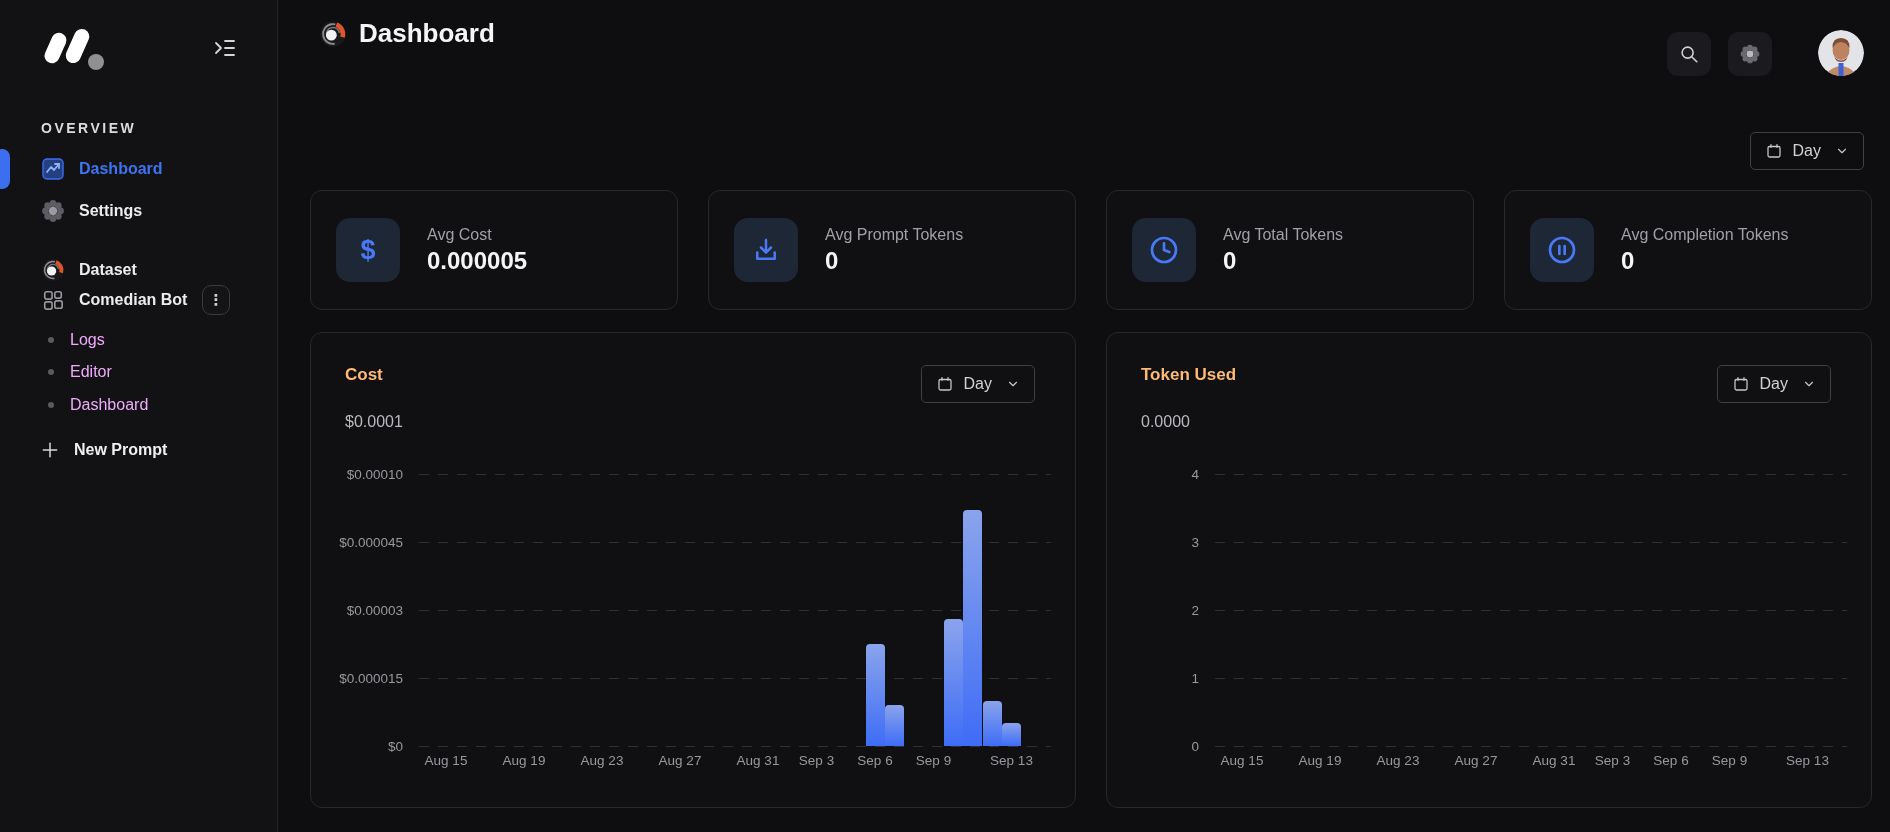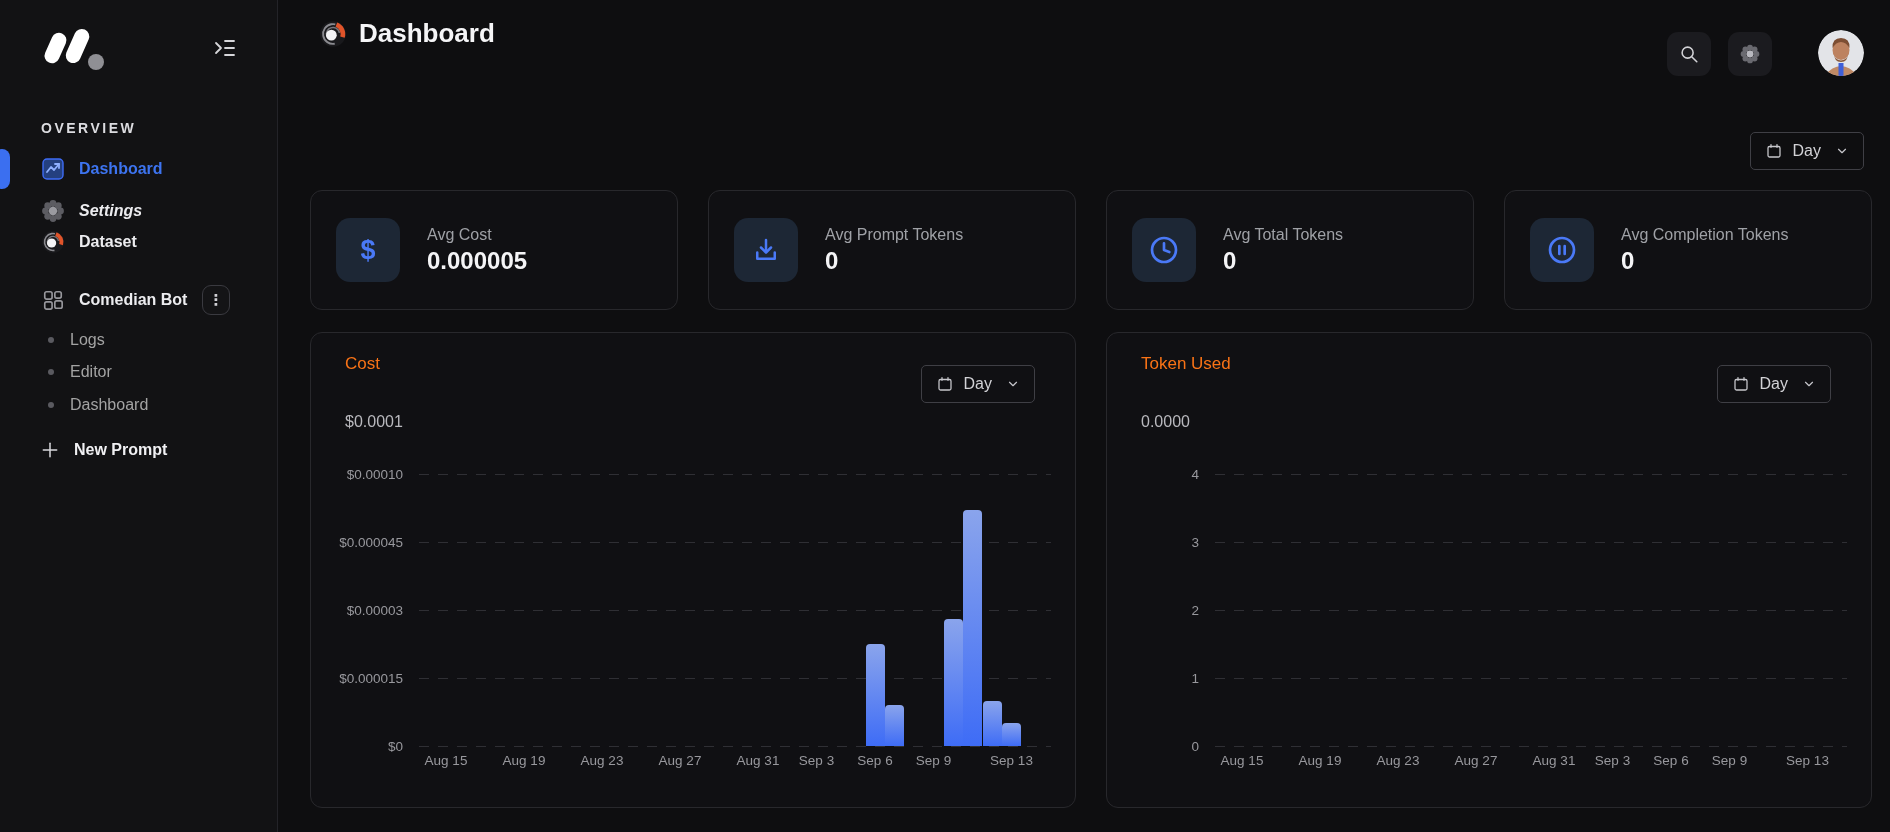--- a/index.html
+++ b/index.html
@@ -41,21 +41,21 @@
   }
   .kebab-btn {
     position:absolute; right:48px; top:7px; width:28px; height:30px;
     border:1px solid #3a3a40; border-radius:9px; background:#141416;
     color:#cfcfd4; font-size:15px; font-weight:700;
     display:flex; align-items:center; justify-content:center; cursor:pointer;
   }
   .sub-item {
     position:absolute; left:0; width:278px; height:30px;
     display:flex; align-items:center; gap:16px; padding-left:48px;
-    font-size:16px; color:#a3a3a3; cursor:pointer;
+    font-size:16px; color:#f0abfc; cursor:pointer;
   }
   .sub-item .dot { width:6px; height:6px; border-radius:50%; background:#5a5a60; }
   .new-prompt {
     position:absolute; left:0; width:278px; height:30px;
     display:flex; align-items:center; gap:14px; padding-left:40px;
     font-size:16px; font-weight:600; color:#f0f0f3; cursor:pointer;
   }
 
   
   .main { position:absolute; left:278px; top:0; width:1612px; height:832px; }
@@ -94,21 +94,21 @@
   }
   .stat-label { font-size:16px; color:#9fa1a6; margin-bottom:3px; }
   .stat-value { font-size:24px; font-weight:700; color:#f4f4f6; }
 
   
   .charts-row { position:absolute; left:32px; top:332px; width:1562px; display:flex; gap:30px; }
   .chart-card {
     flex:1; height:476px; background:#101013;
     border:1px solid #28282c; border-radius:12px; position:relative;
   }
-  .chart-title { position:absolute; left:34px; top:21px; font-size:17px; font-weight:400; color:#f97316; }
+  .chart-title { position:absolute; left:34px; top:32px; font-size:17px; font-weight:700; color:#fdba74; }
   .chart-subtitle { position:absolute; left:34px; top:80px; font-size:16px; color:#b9b9be; }
   .chart-period { position:absolute; right:40px; top:32px; }
 
   .plot-area { position:absolute; left:108px; right:24px; top:141px; height:272px; }
   .gridline {
     position:absolute; left:0; right:0; height:1px;
     background:repeating-linear-gradient(90deg,#2f2f34 0 10px,transparent 10px 19px);
   }
   .y-axis-labels { position:absolute; left:0; top:141px; width:100px; height:272px; }
   .ytick {
@@ -154,40 +154,40 @@
     <span class="icon-box">
       <svg width="24" height="24" viewBox="0 0 24 24">
         <rect x="2" y="2" width="20" height="20" rx="4" fill="#24407f" stroke="#3e6cf6" stroke-width="1.4"></rect>
         <polyline points="6,15 10,10 13,13 18,7" fill="none" stroke="#8fb0ff" stroke-width="1.8" stroke-linecap="round" stroke-linejoin="round"></polyline>
         <polyline points="14,7 18,7 18,11" fill="none" stroke="#8fb0ff" stroke-width="1.8" stroke-linecap="round" stroke-linejoin="round"></polyline>
       </svg>
     </span>
     <span>Dashboard</span>
   </div>
 
-  <div class="nav-item" style="top:189px;font-style:italic;">
+  <div class="nav-item" style="top:189px;">
     <span class="icon-box">
       <svg width="24" height="24" viewBox="0 0 24 24">
         <g fill="#5c5c62">
           <circle cx="12" cy="4.5" r="3.4"></circle>
             <circle cx="12" cy="19.5" r="3.4"></circle>
           <circle cx="4.5" cy="12" r="3.4"></circle>
             <circle cx="19.5" cy="12" r="3.4"></circle>
           <circle cx="6.7" cy="6.7" r="3.4"></circle>
             <circle cx="17.3" cy="6.7" r="3.4"></circle>
           <circle cx="6.7" cy="17.3" r="3.4"></circle>
             <circle cx="17.3" cy="17.3" r="3.4"></circle>
         </g>
         <circle cx="12" cy="12" r="4.2" fill="#9a9aa0"></circle>
       </svg>
     </span>
     <span>Settings</span>
   </div>
 
-  <div class="nav-item" style="top:220px;align-items:center;">
+  <div class="nav-item" style="top:248px;align-items:center;">
     <span class="icon-box">
       <svg width="24" height="24" viewBox="0 0 24 24">
         <circle cx="12" cy="12" r="11" fill="#19191c"></circle>
         <circle cx="12" cy="12" r="8.5" fill="none" stroke="#8b8b90" stroke-width="1.6" stroke-dasharray="30 24" transform="rotate(80 12 12)"></circle>
         <circle cx="12" cy="12" r="5.6" fill="none" stroke="#77777c" stroke-width="1.4" stroke-dasharray="20 16" transform="rotate(140 12 12)"></circle>
         <circle cx="10.6" cy="13" r="4.6" fill="#f4f4f6"></circle>
         <circle cx="12" cy="12" r="8.5" fill="none" stroke="#e0542a" stroke-width="4" stroke-dasharray="13 41" stroke-linecap="butt" transform="rotate(-70 12 12)"></circle>
       </svg>
     </span>
     <span>Dataset</span>

